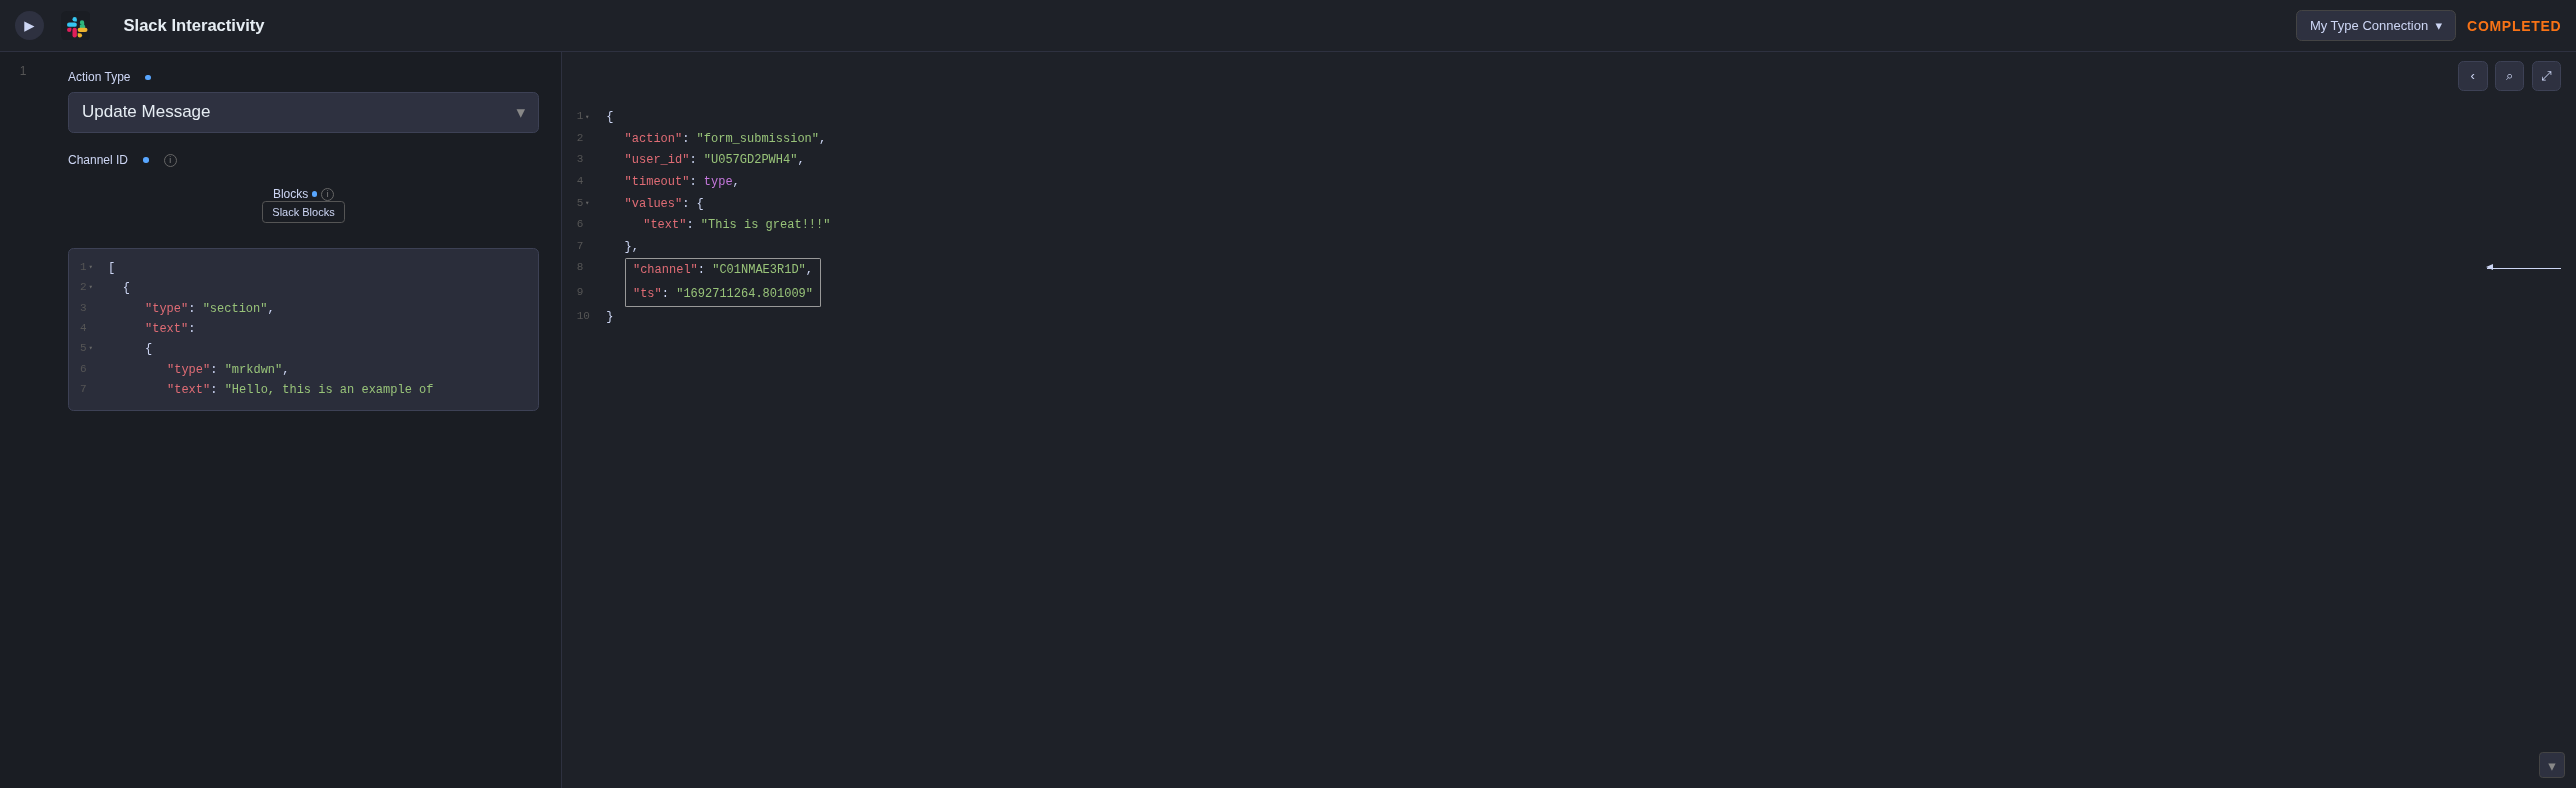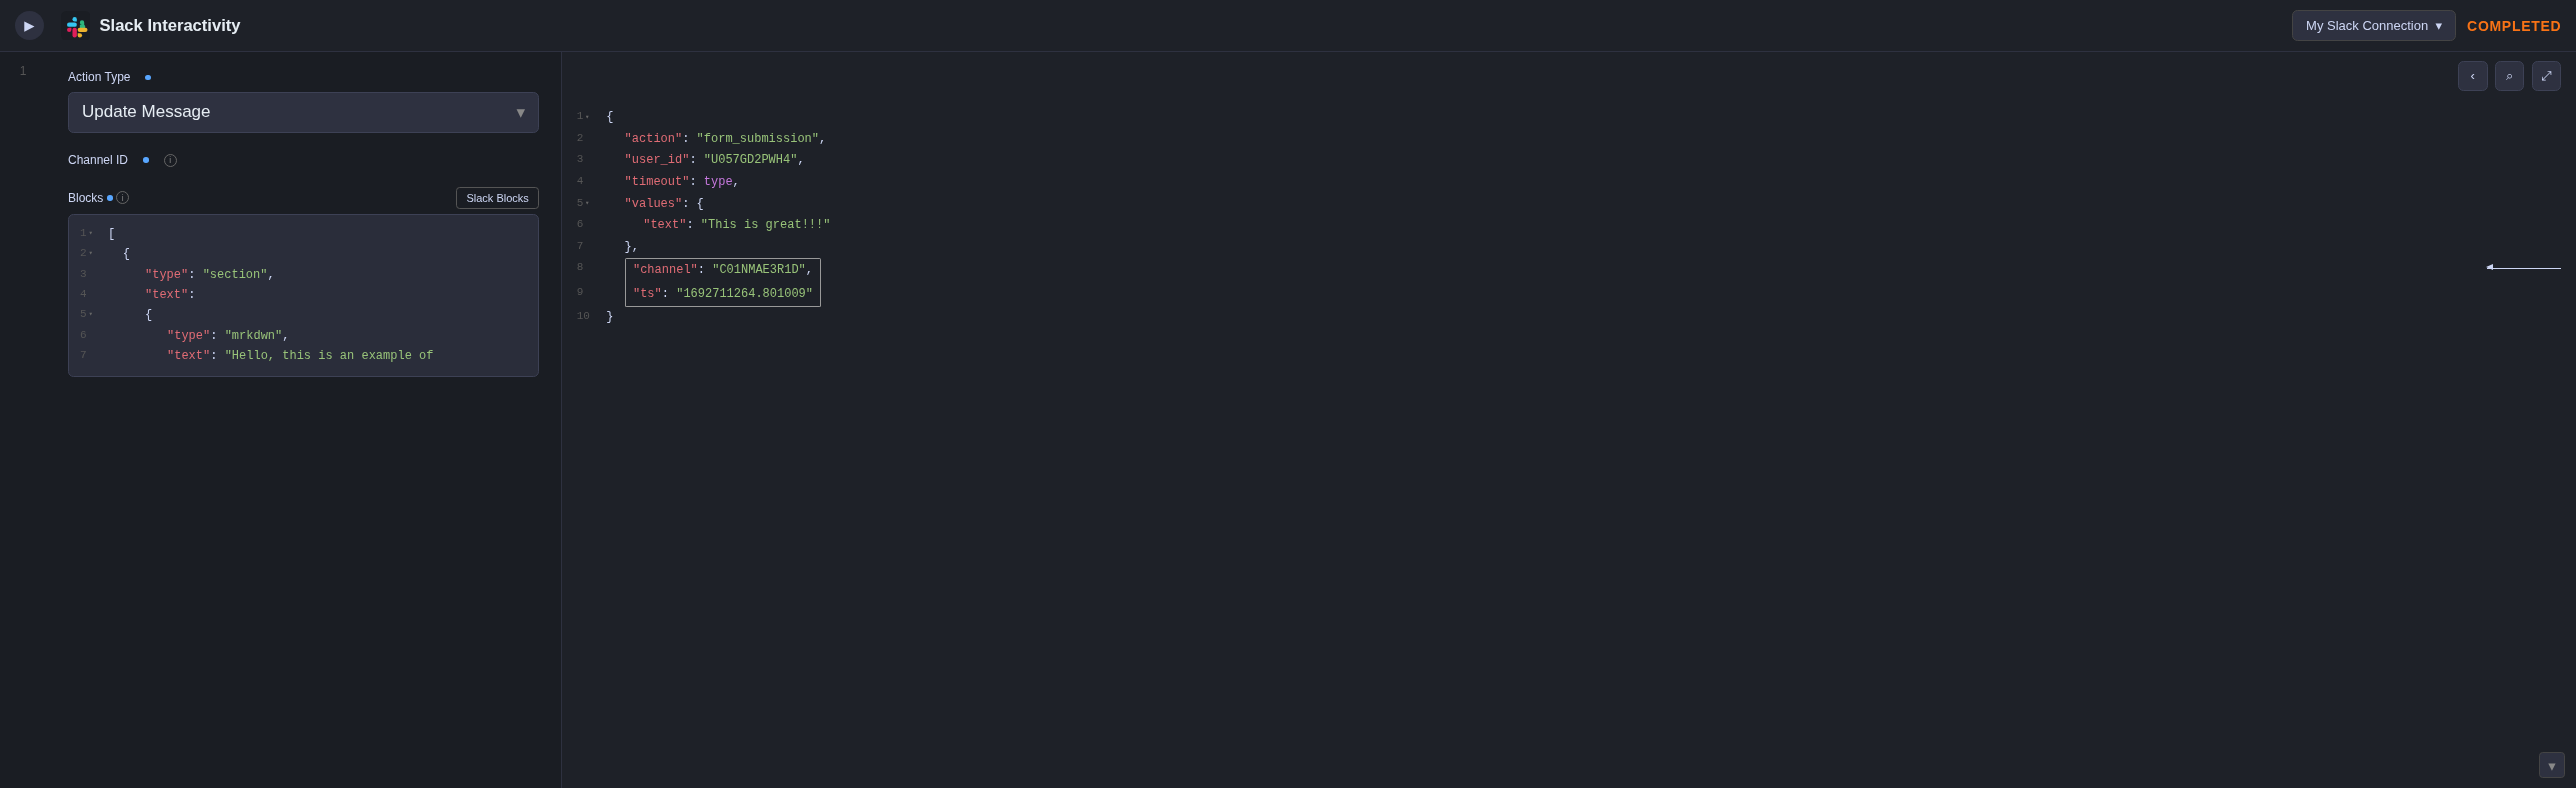--- a/index.html
+++ b/index.html
@@ -42,20 +42,21 @@
       margin-right: 7.4px;
     }
     .slack-logo {
       width: 29.5px;
       height: 29.5px;
     }
     .topbar-title {
       font-size: 16.6px;
       font-weight: 600;
       color: #e6edf3;
+      margin-left: 24px;
     }
     .topbar-right {
       margin-left: auto;
       display: flex;
       align-items: center;
       gap: 11px;
     }
     .connection-dropdown {
       background: #2e3140;
       border: 0.9px solid #444;
@@ -213,21 +214,22 @@
       font-size: 11px;
       color: #888;
       padding: 1.8px 3.7px;
     }
 
     
     .blocks-header {
       display: flex;
       justify-content: space-between;
       align-items: center;
-      margin-bottom: 5px;
+      margin-bottom: 25px;
+      flex-direction: column;
     }
     .blocks-label {
       font-size: 12px;
       font-weight: 500;
       color: #cdd6f4;
       display: flex;
       align-items: center;
       gap: 3.7px;
     }
     .slack-blocks-btn {
@@ -366,21 +368,21 @@
       <path d="M25 21a4 4 0 014 4 4 4 0 01-4 4H15a4 4 0 01-4-4 4 4 0 014-4h10z" fill="#36C5F0"></path>
       <path d="M40.5 25a4 4 0 014 4 4 4 0 01-4 4 4 4 0 01-4-4v-4h4z" fill="#2EB67D"></path>
       <path d="M38.5 25a4 4 0 01-4-4 4 4 0 014-4 4 4 0 014 4v10a4 4 0 01-4 4 4 4 0 01-4-4V25z" fill="#2EB67D"></path>
       <path d="M34.5 40.5a4 4 0 014 4 4 4 0 01-4 4 4 4 0 01-4-4v-4h4z" fill="#ECB22E"></path>
       <path d="M34.5 38.5a4 4 0 01-4-4 4 4 0 014-4h10a4 4 0 014 4 4 4 0 01-4 4h-10z" fill="#ECB22E"></path>
     </svg>
     <span class="topbar-title">Slack Interactivity</span>
   </div>
   <div class="topbar-right">
     <div class="connection-dropdown">
-      <span>My Slack Connection</span>
+      <span>My Type Connection</span>
       <span>▾</span>
     </div>
     <span class="completed-badge" style="color:#f97316;text-align:center;">COMPLETED</span>
   </div>
 </div>
 
 <div class="main-content">
 
   <div class="line-number-col">
     <span>1</span>

